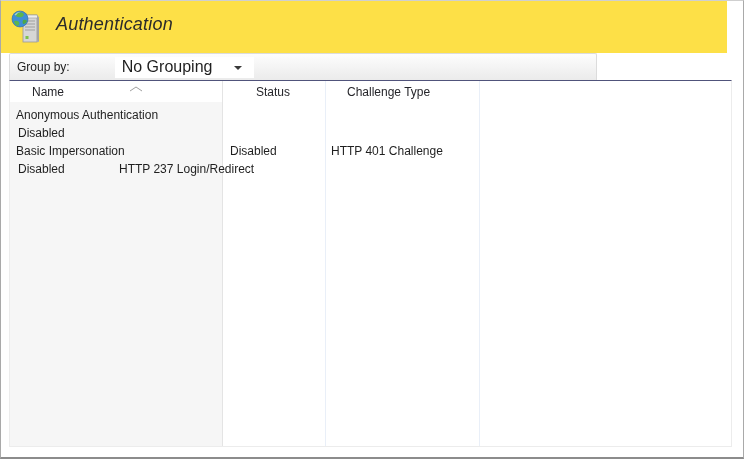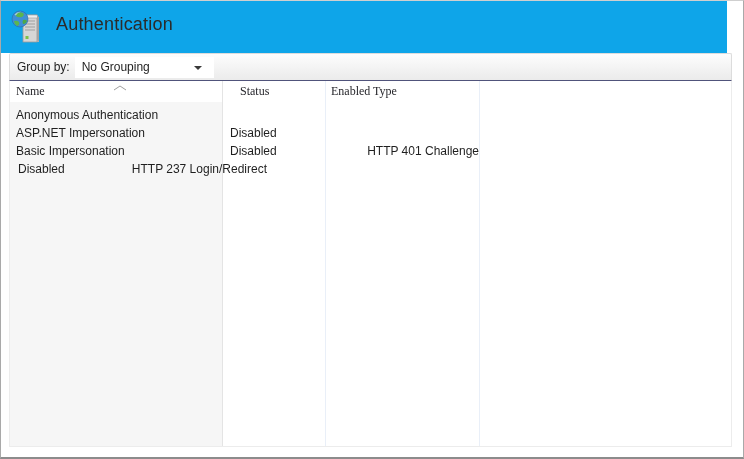--- a/index.html
+++ b/index.html
@@ -14,66 +14,68 @@
     border: 1px solid #a9a9a9;
     border-top-color: #cfcfcf;
     border-bottom: 2px solid #8c8c8c;
     overflow: hidden;
   }
 
   
   .page-header {
     position: absolute;
     left: 0; top: 0; right: 16px; height: 52px;
-    background: #0ea5e9;
+    background: #fde047;
+    font-style: italic;
   }
   .feature-icon {
     position: absolute;
     left: 10px; top: 7px;
     width: 32px; height: 36px;
   }
   .page-title {
     position: absolute;
     left: 55px; top: 13px;
     font-size: 18px;
     font-weight: 400;
     color: #2b2b2b;
     letter-spacing: 0.2px;
   }
 
   
   .toolbar {
     position: absolute;
     left: 8px; top: 52px;
-    width: 723px; height: 27px;
+    width: 588px; height: 27px;
     background: linear-gradient(#fdfdfd, #ebebeb);
     border: 1px solid #dcdcdc;
     border-bottom: none;
     border-radius: 2px 2px 0 0;
     display: flex;
     align-items: center;
+    gap: 40px;
   }
   .groupby-label {
     margin-left: 7px;
     font-size: 12px;
     color: #222222;
     white-space: nowrap;
   }
   .groupby-dropdown {
     position: relative;
     margin-left: 5px;
     width: 139px; height: 21px;
     background: #ffffff;
     display: flex;
     align-items: center;
     cursor: default;
   }
   .groupby-value {
     margin-left: 7px;
-    font-size: 12px;
+    font-size: 16px;
     color: #1f1f1f;
     white-space: nowrap;
   }
   .dropdown-arrow {
     position: absolute;
     right: 12px; top: 9px;
     width: 0; height: 0;
     border-left: 4px solid transparent;
     border-right: 4px solid transparent;
     border-top: 4px solid #3a3a3a;
@@ -97,24 +99,23 @@
     width: 212px;
     background: #f6f6f6;
   }
   .col-divider { position: absolute; top: 0; bottom: 0; width: 1px; }
   .col-divider.d1 { left: 212px; background: #e4e4e4; }
   .col-divider.d2 { left: 315px; background: #e9eff8; }
   .col-divider.d3 { left: 469px; background: #e9eff8; }
 
   .header-row {
     position: absolute;
-    left: 0; top: 0; right: 0; height: 21px;
+    left: 16px; top: 0; right: 0; height: 21px;
     display: flex;
     align-items: flex-end;
-    font-family: Liberation Serif, serif;
   }
   .header-cell {
     font-size: 12px;
     color: #26262b;
     padding-bottom: 3px;
     white-space: nowrap;
     overflow: hidden;
   }
   .hc-name     { width: 212px; padding-left: 6px; position: relative; }
   .hc-status   { width: 103px; padding-left: 18px; }
@@ -138,21 +139,21 @@
     cursor: default;
   }
   .cell {
     font-size: 12px;
     color: #1f1f1f;
     white-space: nowrap;
     overflow: hidden;
   }
   .c-name     { width: 212px; padding-left: 6px; }
   .c-status   { width: 103px; padding-left: 8px; }
-  .c-response { width: 154px; padding-left: 6px; text-align: right; }
+  .c-response { width: 154px; padding-left: 6px; }
 </style>
 </head>
 <body>
 
 <div class="window">
 
   <div class="page-header">
     <svg class="feature-icon" viewBox="0 0 32 36">
 
       <g>
@@ -196,31 +197,30 @@
       <div class="header-cell hc-name">
         <svg class="sort-caret" viewBox="0 0 14 6">
           <polyline points="1,5 7,1 13,5" fill="none" stroke="#a0a0a0" stroke-width="1"></polyline>
         </svg>
         <span>Name</span>
       </div>
       <div class="header-cell hc-status">
         <span>Status</span>
       </div>
       <div class="header-cell hc-response">
-        <span>Enabled Type</span>
+        <span>Challenge Type</span>
       </div>
     </div>
 
     <div class="rows">
       <div class="row">
         <div class="cell c-name">Anonymous Authentication</div>
         <div class="cell c-response"></div>
       </div>
       <div class="row">
-        <div class="cell c-name">ASP.NET Impersonation</div>
         <div class="cell c-status">Disabled</div>
         <div class="cell c-response"></div>
       </div>
       <div class="row">
         <div class="cell c-name">Basic Impersonation</div>
         <div class="cell c-status">Disabled</div>
         <div class="cell c-response">HTTP 401 Challenge</div>
       </div>
       <div class="row">
         <div class="cell c-status">Disabled</div>

